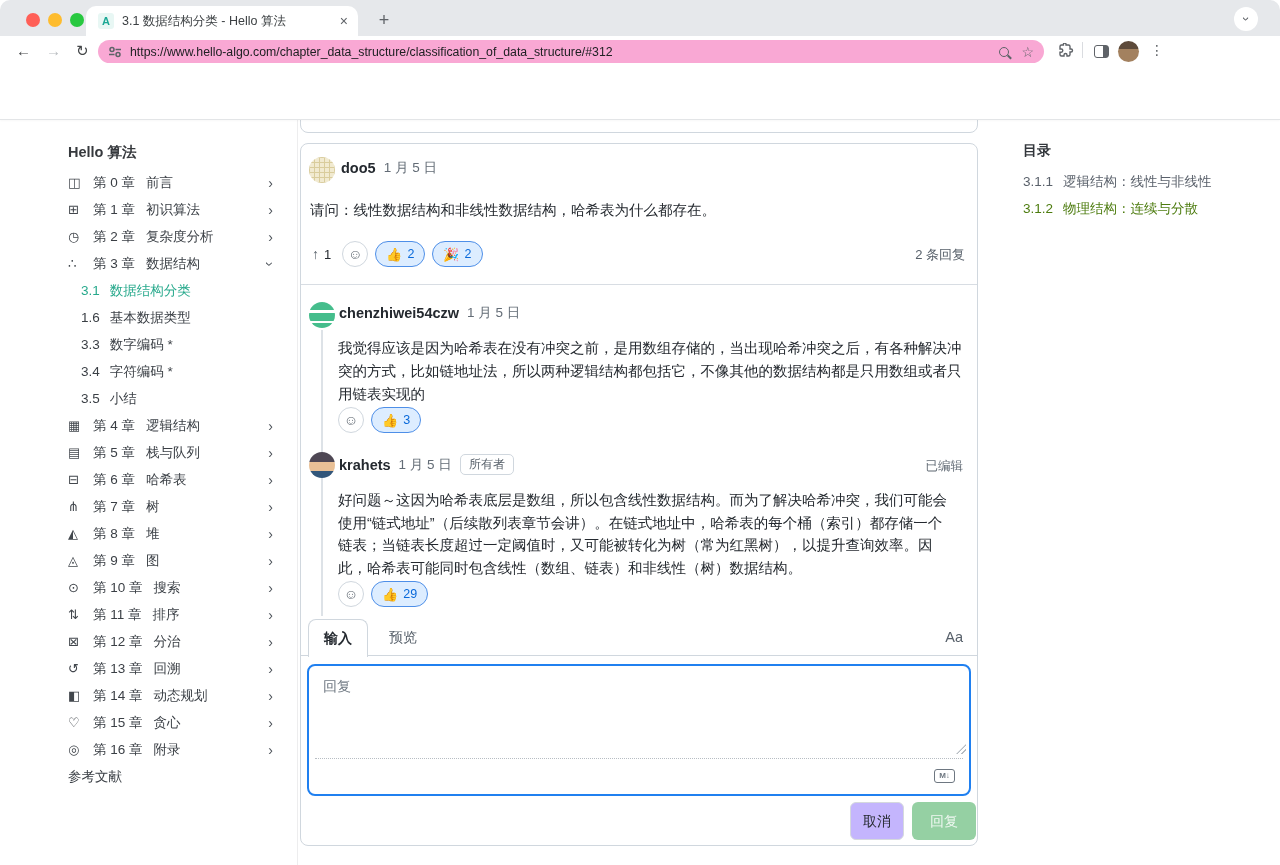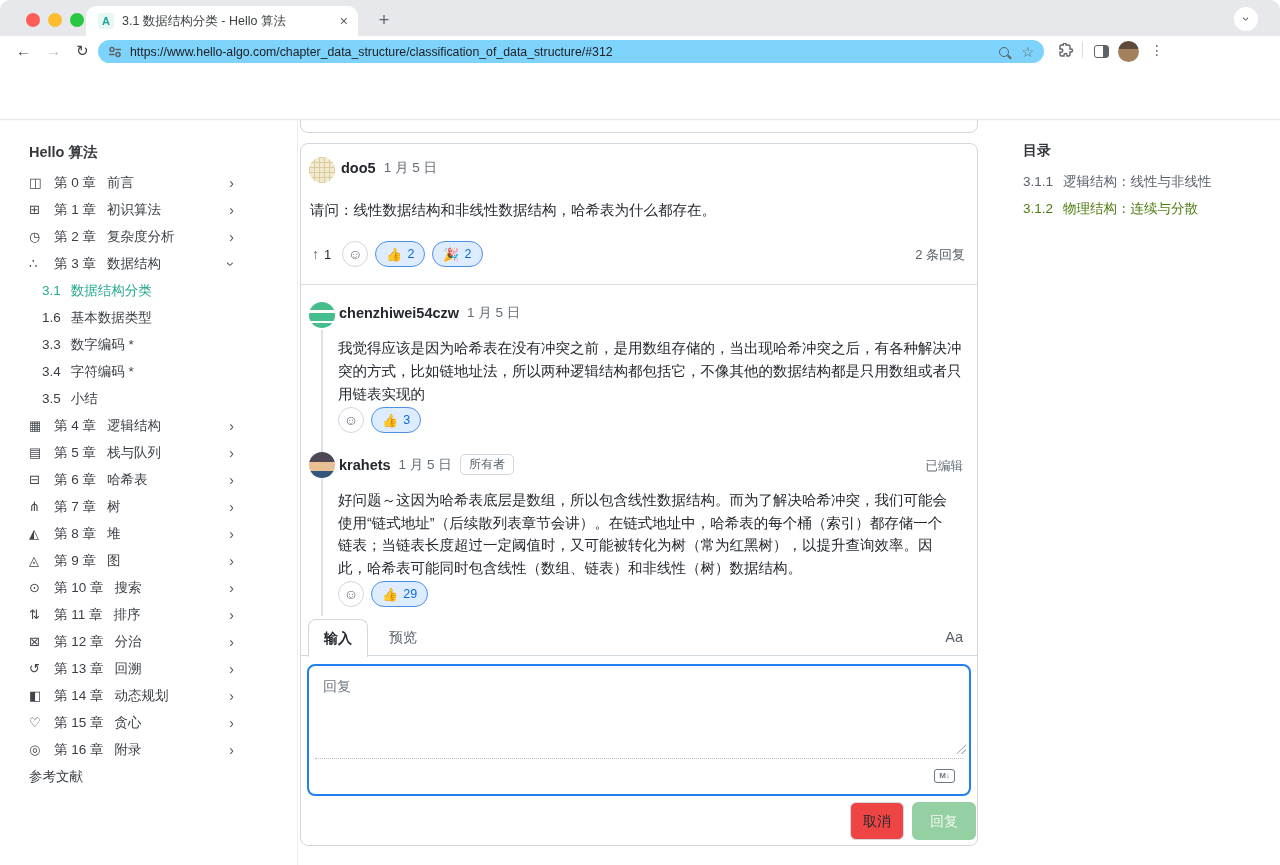--- a/index.html
+++ b/index.html
@@ -13,21 +13,21 @@
   .tab { position:absolute; left:86px; top:6px; width:272px; height:30px; background:#fff; border-radius:10px 10px 0 0; display:flex; align-items:center; padding:0 10px 0 12px; }
   .favicon { width:16px; height:16px; border-radius:3px; background:#e8f7f4; color:#1ca895; font-size:11px; font-weight:bold; text-align:center; line-height:16px; flex:0 0 16px; }
   .tabtitle { margin-left:8px; font-size:12.5px; color:#3c4043; white-space:nowrap; overflow:hidden; text-overflow:ellipsis; max-width:200px; }
   .tabclose { margin-left:auto; font-size:14px; color:#5f6368; cursor:pointer; line-height:14px; }
   .newtab { position:absolute; left:370px; top:7px; width:28px; height:28px; text-align:center; line-height:26px; font-size:18px; color:#5f6368; cursor:pointer; }
   .tabsearch { position:absolute; left:1234px; top:7px; width:24px; height:24px; border-radius:50%; background:#fff; text-align:center; color:#5f6368; cursor:pointer; }
   .tabsearch span { display:inline-block; transform:rotate(90deg); font-size:13px; line-height:24px; }
   .toolbar { position:absolute; left:0; top:36px; width:1280px; height:30px; background:#fff; }
   .navic { position:absolute; top:42px; font-size:15px; color:#444749; cursor:pointer; }
   .navic.dis { color:#b8bcc0; }
-  .urlpill { position:absolute; left:98px; top:40px; width:946px; height:23px; background:#7dd3fc; border-radius:12px; display:flex; align-items:center; padding:0 10px; }
+  .urlpill { position:absolute; left:98px; top:40px; width:946px; height:23px; background:#f9a8d4; border-radius:12px; display:flex; align-items:center; padding:0 10px; }
   .url { margin-left:8px; font-size:12.3px; color:#202124; white-space:nowrap; overflow:hidden; flex:1; }
   .mag { width:10px; height:10px; border:1.7px solid #5f6368; border-radius:50%; position:relative; flex:0 0 10px; }
   .mag::after { content:""; position:absolute; width:5px; height:1.7px; background:#5f6368; transform:rotate(45deg); right:-4px; bottom:-2px; }
   .pillright { display:flex; gap:12px; align-items:center; }
   .star { font-size:14px; color:#5f6368; cursor:pointer; line-height:14px; }
   .chromeic { position:absolute; top:42px; color:#5f6368; cursor:pointer; }
   .vdiv { position:absolute; left:1082px; top:42px; width:1px; height:16px; background:#dadce0; }
   .panelic { position:absolute; left:1094px; top:45px; width:15px; height:13px; border:1.6px solid #5f6368; border-radius:3px; }
   .panelic::after { content:""; position:absolute; right:0; top:0; width:5px; height:100%; background:#5f6368; }
   .chromeav { position:absolute; left:1118px; top:41px; width:21px; height:21px; border-radius:50%; background:linear-gradient(180deg,#5d4a3a 0 40%,#a3815f 40%); }
@@ -50,21 +50,21 @@
   .searchbox input::placeholder { color:#8a9097; }
   .repo { position:absolute; left:1028px; top:80px; display:flex; cursor:pointer; }
   .octocat { width:27px; height:27px; flex:0 0 27px; color:#24292f; }
   .repotext { margin-left:8px; }
   .reponame { font-size:13px; color:#303439; }
   .repometa { font-size:11.3px; color:#5a6168; margin-top:3px; display:flex; gap:8px; }
   .repometa .mi { font-size:10.5px; }
 
   
   .sidebar { position:absolute; left:0; top:120px; width:298px; height:745px; background:#fff; overflow:hidden; }
-  .sideinner { padding:22px 0 0 29px; width:253px; }
+  .sideinner { padding:22px 0 0 68px; width:253px; }
   .sitetitle { font-size:14.5px; font-weight:bold; color:#36393d; height:27px; line-height:20px; }
   .chrow { display:flex; align-items:center; height:27px; width:205px; cursor:pointer; }
   .cic { width:25px; font-size:13px; color:#42474d; flex:0 0 25px; }
   .cnum { font-size:13.5px; color:#3a3f45; margin-right:11px; white-space:nowrap; }
   .cname { font-size:13.5px; color:#3a3f45; white-space:nowrap; }
   .chev { margin-left:auto; font-size:14px; color:#4e545b; }
   .chev.down { transform:rotate(90deg); }
   .subrow { display:flex; align-items:center; height:27px; padding-left:13px; cursor:pointer; }
   .subrow .cnum { margin-right:10px; }
   .subrow.active .cnum, .subrow.active .cname { color:#27a98c; }
@@ -109,21 +109,21 @@
   .writetab { position:absolute; left:7px; top:0; height:38px; line-height:36px; padding:0 15px; background:#fff; border:1px solid #d0d7de; border-bottom:none; border-radius:8px 8px 0 0; font-size:14px; font-weight:600; color:#24292f; cursor:pointer; z-index:2; }
   .prevtab { position:absolute; left:76px; top:0; height:37px; line-height:37px; padding:0 12px; font-size:14px; color:#57606a; cursor:pointer; }
   .aabtn { position:absolute; right:14px; top:0; height:37px; line-height:37px; font-size:14.5px; color:#57606a; cursor:pointer; }
 
   .editor { position:absolute; left:6px; top:520px; width:664px; height:132px; border:2px solid #2080f0; border-radius:8px; background:#fff; }
   .editor textarea { position:absolute; left:0; top:0; right:0; bottom:37px; width:100%; border:none; outline:none; resize:none; padding:12px 14px; font-size:14px; font-family:inherit; color:#24292f; background:transparent; }
   .editor textarea::placeholder { color:#6e7781; }
   .gripper { position:absolute; right:3px; bottom:40px; width:10px; height:10px; background:repeating-linear-gradient(135deg,transparent 0 2.5px,#b6bcc2 2.5px 4px); clip-path:polygon(100% 0,100% 100%,0 100%); cursor:nwse-resize; }
   .editorbar { position:absolute; left:6px; right:6px; bottom:0; height:36px; border-top:1px dotted #b7bdc3; }
   .mdicon { position:absolute; right:8px; top:10px; width:21px; height:14px; border:1.5px solid #6e7781; border-radius:3px; color:#6e7781; font-size:8px; font-weight:bold; text-align:center; line-height:11px; cursor:pointer; }
-  .cancelbtn { position:absolute; left:549px; top:658px; width:54px; height:38px; border:1px solid #d5d9dd; border-radius:6px; background:#ef4444; font-size:14px; color:#24292f; text-align:center; line-height:36px; cursor:pointer; }
+  .cancelbtn { position:absolute; left:549px; top:658px; width:54px; height:38px; border:1px solid #d5d9dd; border-radius:6px; background:#c4b5fd; font-size:14px; color:#24292f; text-align:center; line-height:36px; cursor:pointer; }
   .submitbtn { position:absolute; left:611px; top:658px; width:64px; height:38px; border-radius:6px; background:#95d0a3; font-size:14px; font-weight:500; color:#f0f8f2; text-align:center; line-height:38px; cursor:pointer; }
 </style>
 </head>
 <body>
 
 <div class="window">
 
   <div class="tabstrip">
     <span class="light r"></span>
     <span class="light y"></span>

